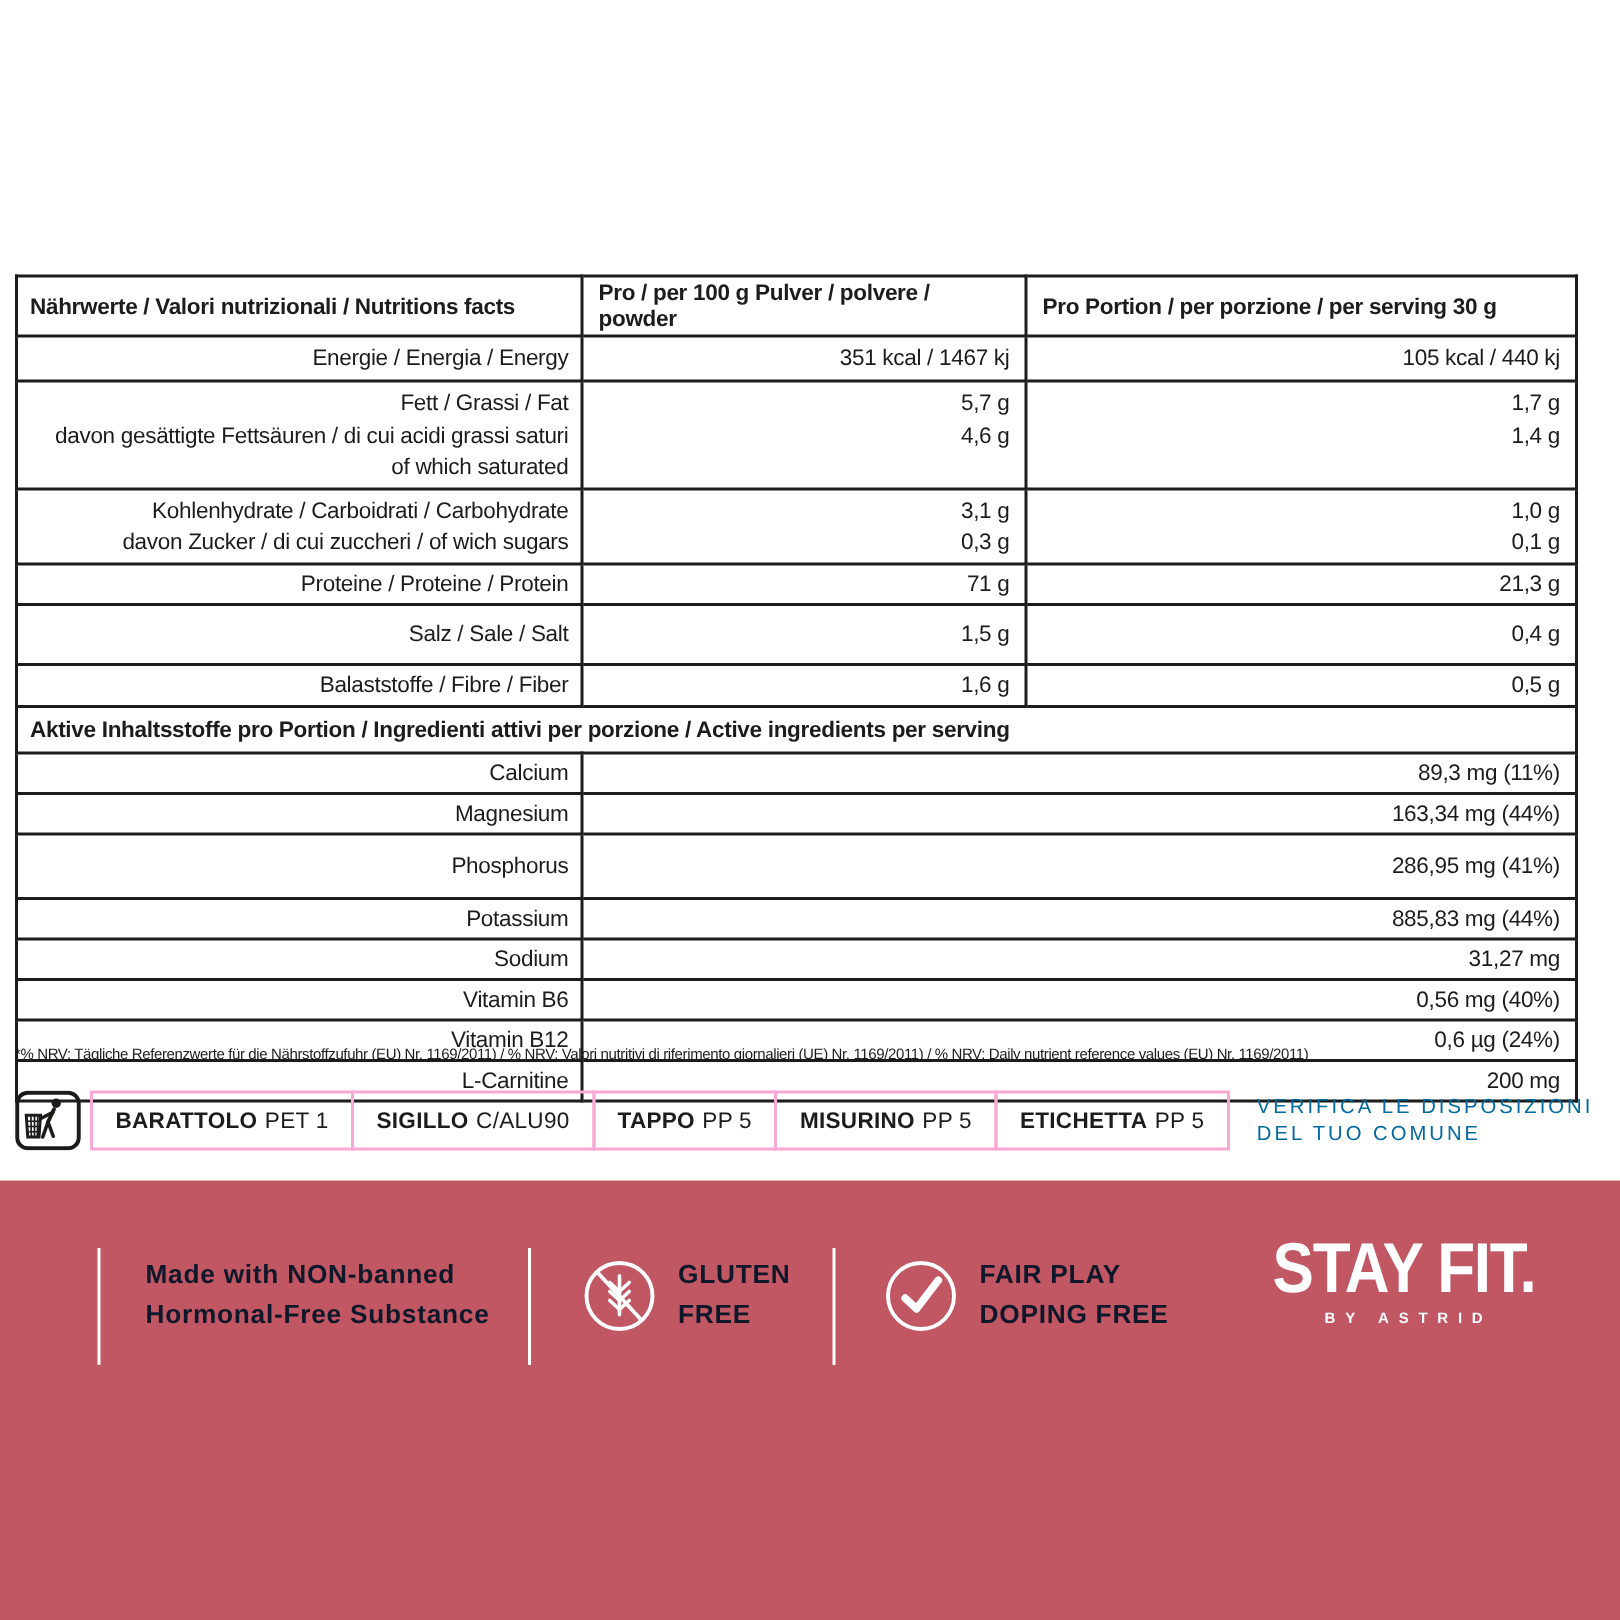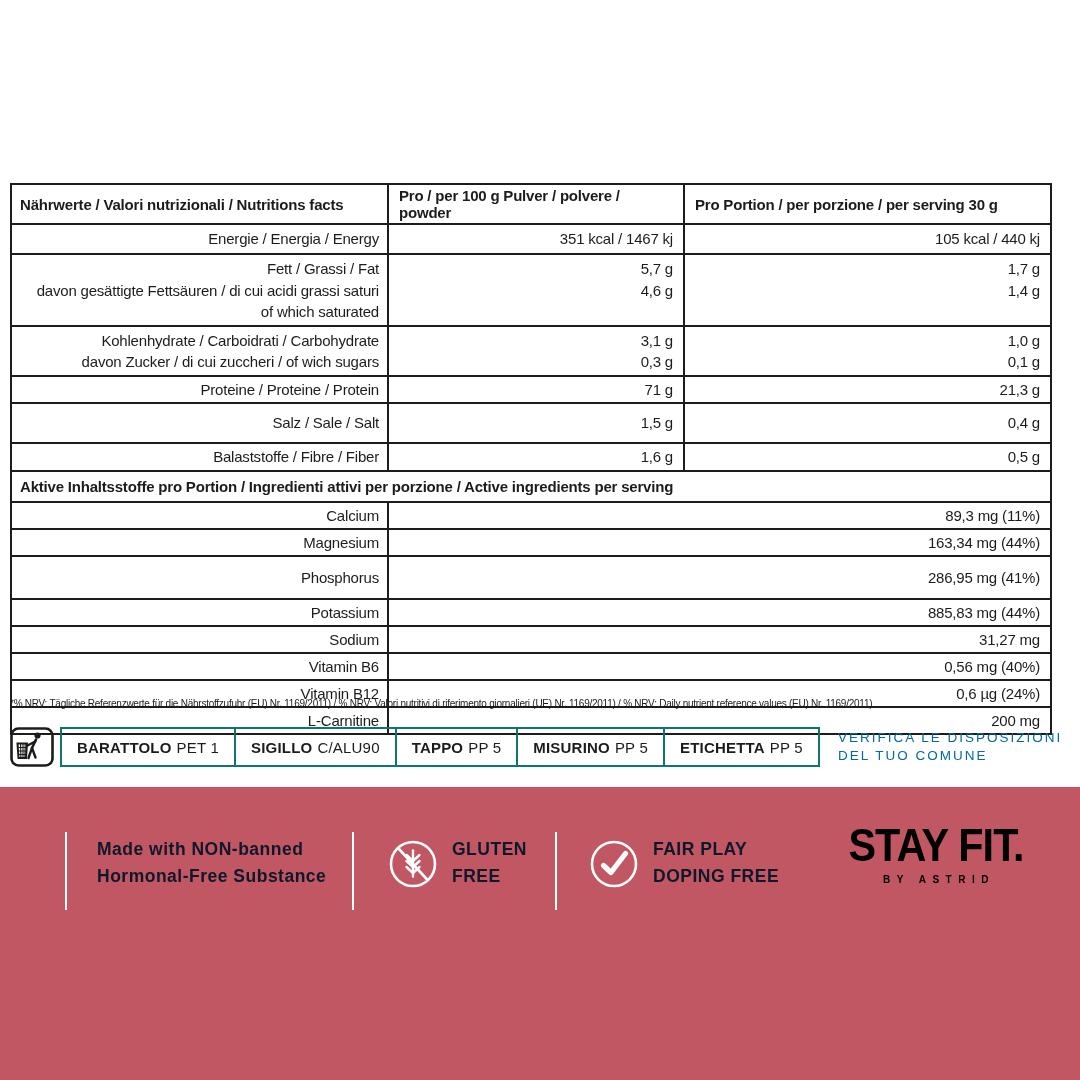--- a/index.html
+++ b/index.html
@@ -17,34 +17,34 @@
   table.nutri td div{line-height:21.5px;}
   tr.section td{font-weight:bold;padding:2px 8px;height:25px;}
 
   
   .footnote{position:absolute;left:10px;top:698px;font-size:10px;letter-spacing:-0.25px;
             white-space:nowrap;color:#1c1c1a;}
 
   
   .recycle{position:absolute;left:10px;top:727px;display:flex;align-items:stretch;height:40px;}
   .rcells{display:flex;margin-left:6px;}
-  .rcell{border:2px solid #0f766e;margin-left:-2px;display:flex;align-items:center;justify-content:center;
+  .rcell{border:2px solid #f9a8d4;margin-left:-2px;display:flex;align-items:center;justify-content:center;
          padding:0 15px;font-size:15px;letter-spacing:0.2px;white-space:nowrap;}
   .rcell:first-child{margin-left:0;}
   .rcell b{font-weight:bold;margin-right:5px;}
   .rnote{margin-left:18px;align-self:center;font-size:13.5px;letter-spacing:2px;line-height:18.5px;
          color:#0369a1;white-space:nowrap;}
 
   
   .band{position:absolute;left:0;top:787px;width:1080px;height:293px;}
   .bdiv{position:absolute;top:45px;width:2px;height:78px;background:#ffffff;}
   .claim,.btext{position:absolute;top:49px;font-weight:bold;font-size:17.5px;line-height:27px;
                 color:#0f172a;letter-spacing:0.5px;white-space:nowrap;}
   .bicon{position:absolute;top:52px;}
-  .brand{position:absolute;left:824px;top:34px;width:224px;text-align:center;color:#000000;}
+  .brand{position:absolute;left:824px;top:34px;width:224px;text-align:center;color:#ffffff;}
   .brand-name{font-size:47px;font-weight:bold;letter-spacing:-1px;line-height:48px;
               transform:scaleX(0.88);transform-origin:50% 50%;white-space:nowrap;}
   .brand-sub{margin-top:5px;font-size:10px;font-weight:bold;letter-spacing:6.5px;padding-left:6px;white-space:nowrap;}
 </style>
 </head>
 <body>
 
 <div class="page">
 
   <table class="nutri">

